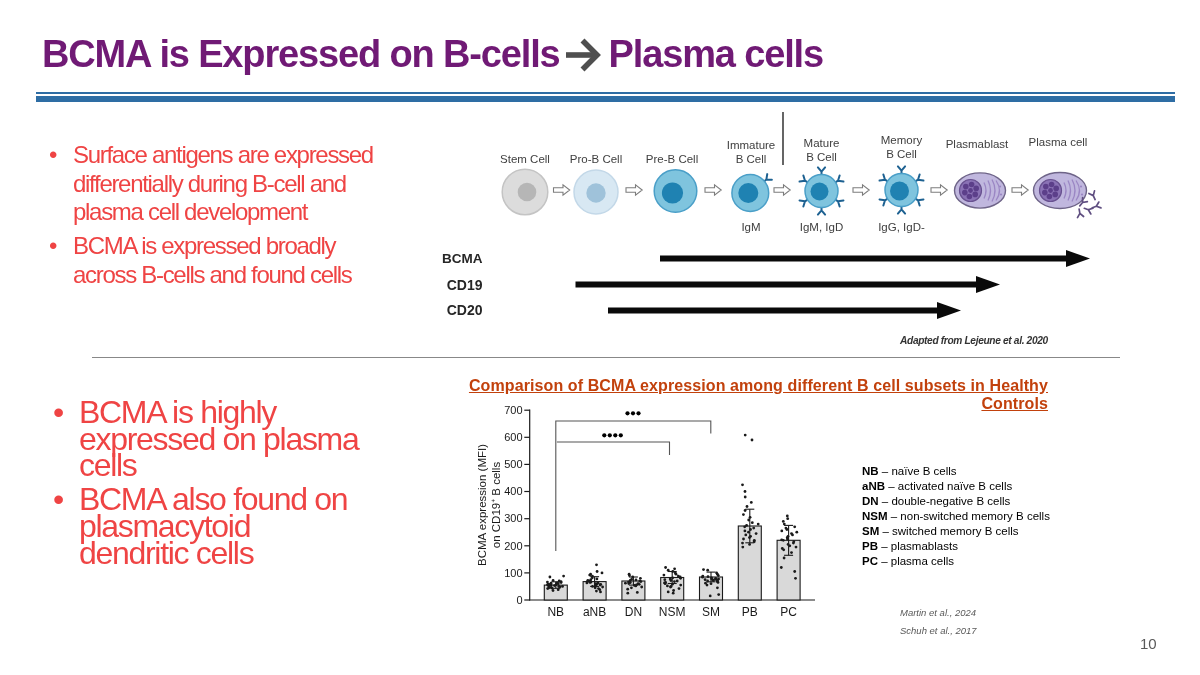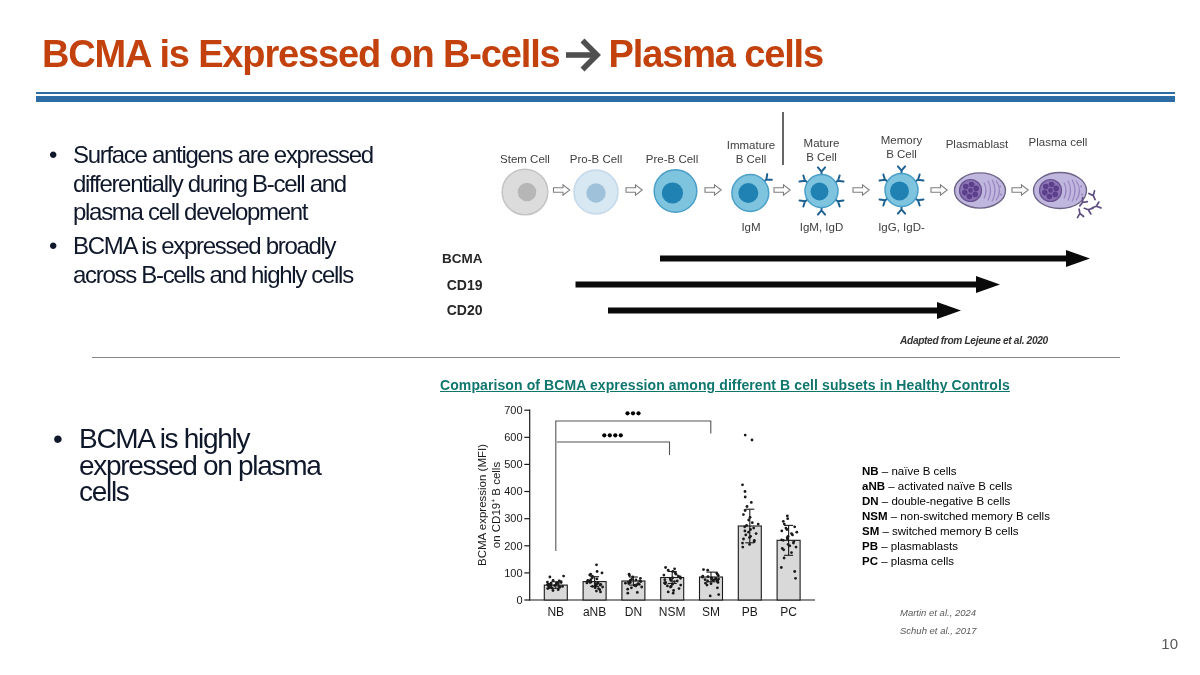--- a/index.html
+++ b/index.html
@@ -1,57 +1,58 @@
 <!DOCTYPE html>
 <html><head>
 <meta charset="utf-8">
 <style>
   html,body{margin:0;padding:0;}
   body{width:1200px;height:675px;position:relative;background:#ffffff;overflow:hidden;
        font-family:"Liberation Sans",sans-serif;}
   .abs{position:absolute;}
-  .title{left:42px;top:33px;font-size:38px;font-weight:bold;color:#c2410c;letter-spacing:-1.15px;}
+  .title{left:42px;top:33px;font-size:38px;font-weight:bold;color:#701a75;letter-spacing:-1.15px;}
   .rule1{left:36px;top:92px;width:1139px;height:2px;background:#2e6da4;}
   .rule2{left:36px;top:96px;width:1139px;height:6px;background:#2e6da4;}
-  ul.b{margin:0;padding:0;list-style:none;color:#0f172a;}
+  ul.b{margin:0;padding:0;list-style:none;color:#ef4444;}
   ul.b li{position:relative;}
   ul.b li:before{content:"\2022";position:absolute;}
   .btop{left:49px;top:141px;width:340px;font-size:24px;line-height:28.7px;letter-spacing:-1.3px;}
   .btop li{padding-left:24px;margin-bottom:5px;}
   .btop li:before{left:0;}
-  .bbot{left:53px;top:426px;width:310px;font-size:28px;line-height:26.6px;letter-spacing:-1.3px;}
+  .bbot{left:53px;top:399px;width:310px;font-size:32px;line-height:26.6px;letter-spacing:-1.3px;}
   .bbot li{padding-left:26px;margin-bottom:7.6px;}
   .bbot li:before{left:0;}
   .adapted{left:900px;top:335px;font-size:10.2px;font-style:italic;font-weight:700;color:#333333;letter-spacing:-0.35px;}
   .divider{left:92px;top:357px;width:1028px;height:1px;background:#888888;}
-  .ctitle{left:440px;top:377px;width:608px;text-align:left;font-size:14px;font-weight:bold;
-          text-decoration:underline;color:#0f766e;letter-spacing:0.1px;}
+  .ctitle{left:440px;top:377px;width:608px;text-align:right;font-size:16px;font-weight:bold;
+          text-decoration:underline;color:#c2410c;letter-spacing:0.1px;}
   .legend{left:862px;top:464px;font-size:11.5px;line-height:15.05px;color:#000000;}
   .cites{left:900px;top:604px;font-size:9.5px;font-style:italic;color:#595959;line-height:18px;}
-  .pagenum{left:1140px;top:635px;width:38px;text-align:right;font-size:15px;color:#595959;}
+  .pagenum{left:1140px;top:635px;width:38px;font-size:15px;color:#595959;}
 </style>
 </head>
 <body>
   <div class="abs title">BCMA is Expressed on B-cells<span style="display:inline-block;width:49px;"></span>Plasma cells</div>
   <svg class="abs" style="left:565px;top:38px;" width="40" height="34" viewBox="0 0 40 34">
     <g stroke="#4f4f4f" stroke-width="5.6" fill="none">
       <line x1="1" y1="17" x2="31" y2="17"></line>
       <polyline points="17.5,2.5 32,17 17.5,31.5"></polyline>
     </g>
   </svg>
   <div class="abs rule1"></div>
   <div class="abs rule2"></div>
 
   <ul class="abs b btop">
     <li>Surface antigens are expressed differentially during B-cell and plasma cell development</li>
-    <li>BCMA is expressed broadly across B-cells and highly cells</li>
+    <li>BCMA is expressed broadly across B-cells and found cells</li>
   </ul>
 
   <ul class="abs b bbot">
     <li>BCMA is highly expressed on plasma cells</li>
+    <li>BCMA also found on plasmacytoid dendritic cells</li>
   </ul>
 
   <svg class="abs" style="left:435px;top:105px;" width="685" height="250" viewBox="435 105 685 250">
     <line x1="783" y1="112" x2="783" y2="165" stroke="#3f3f3f" stroke-width="1.6"></line>
     <defs>
       <g id="ab" stroke-linecap="round" fill="none">
 <path d="M0,5.5 L0,0.6 M0,0.6 L-3.6,-3.6 M0,0.6 L3.6,-3.6" stroke-width="2.0"></path>
 <circle cx="-3.6" cy="-3.6" r="1.0" stroke="none"></circle>
 <circle cx="3.6" cy="-3.6" r="1.0" stroke="none"></circle>
 </g>

